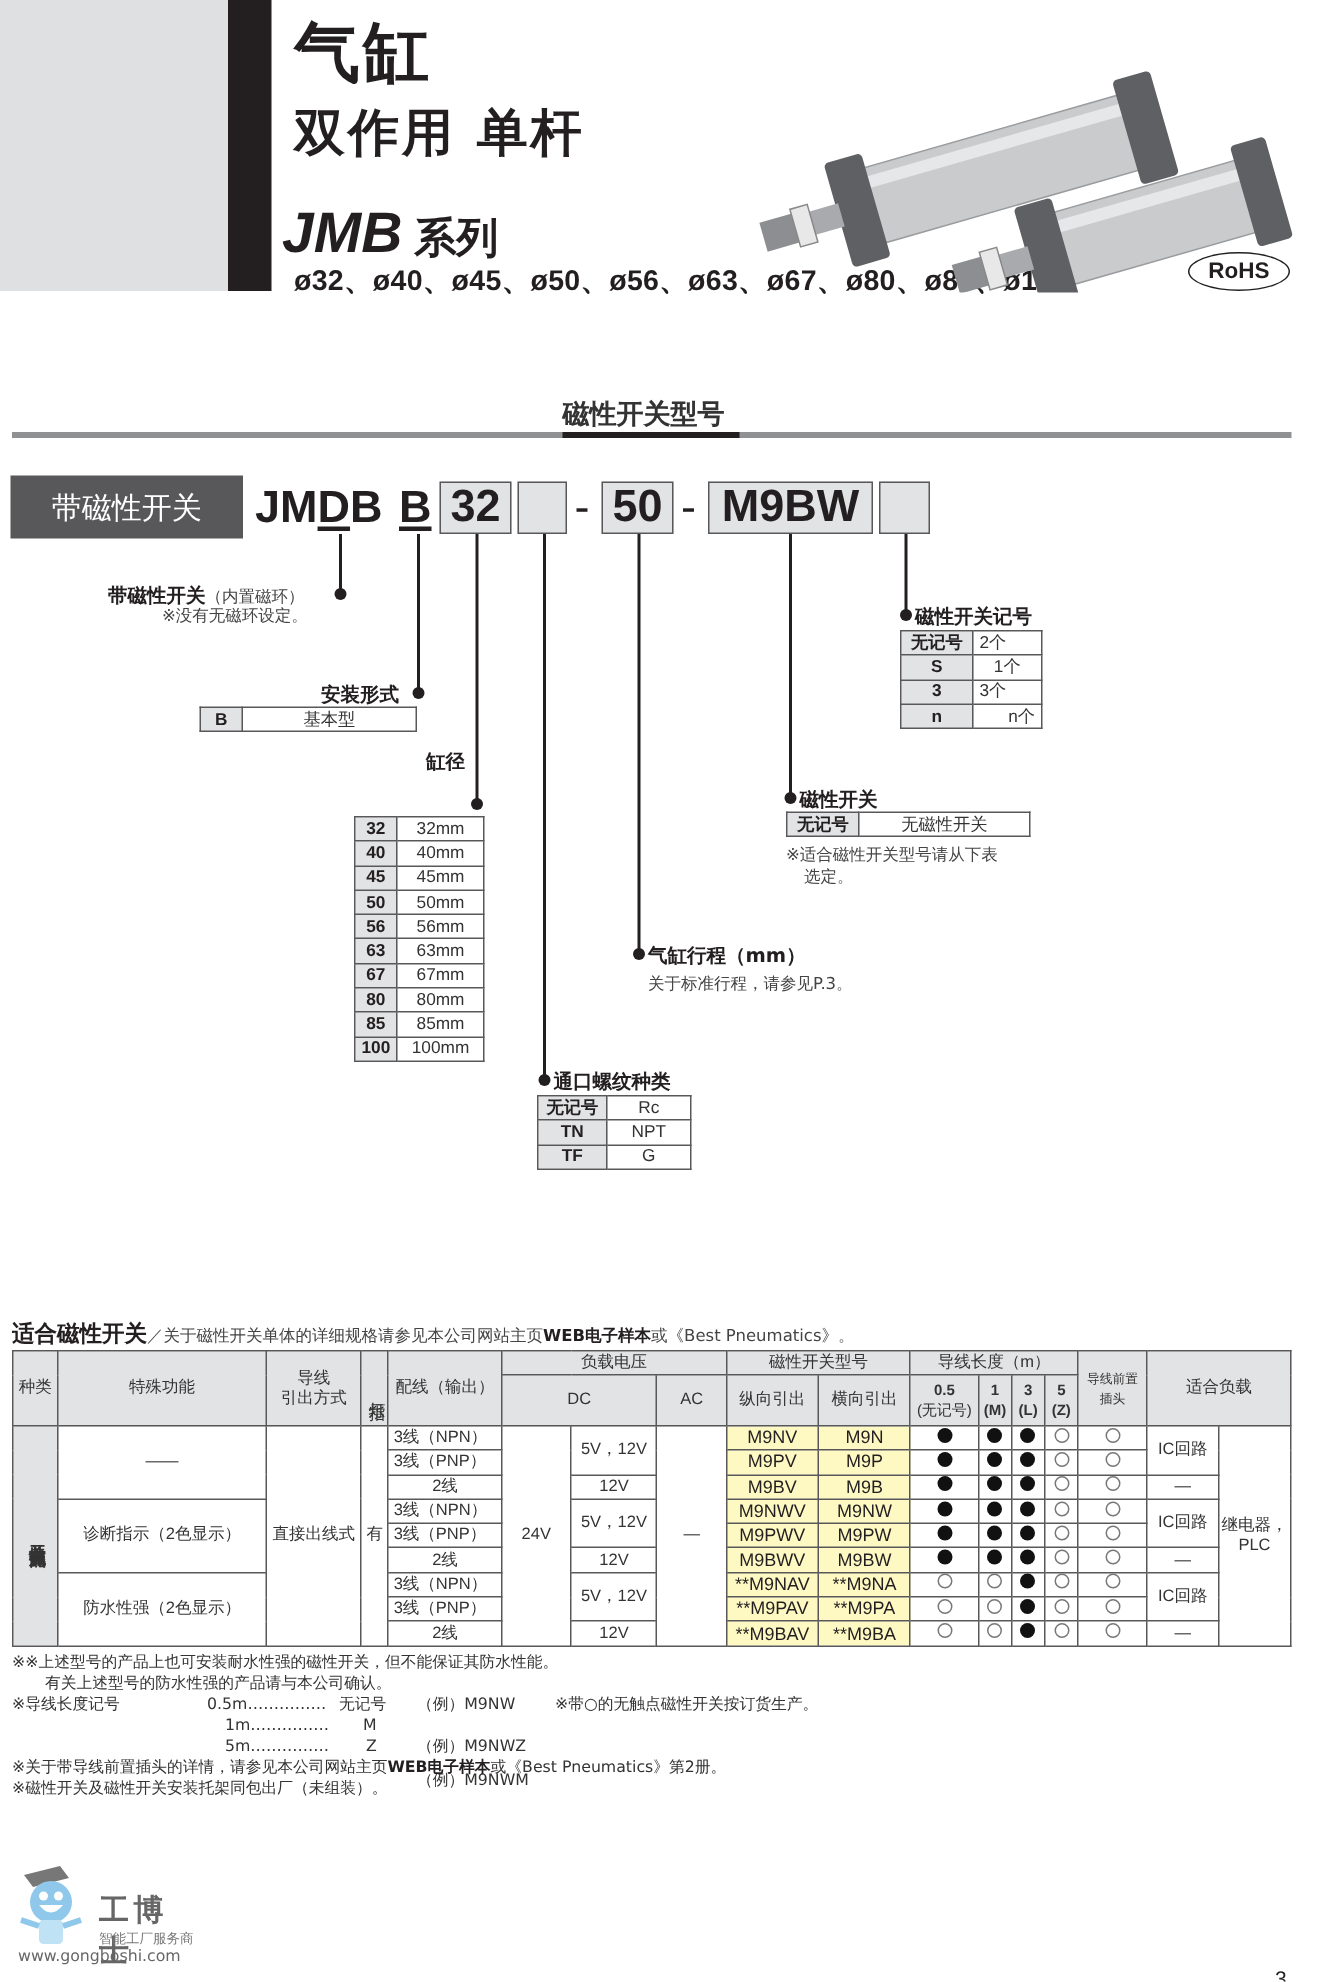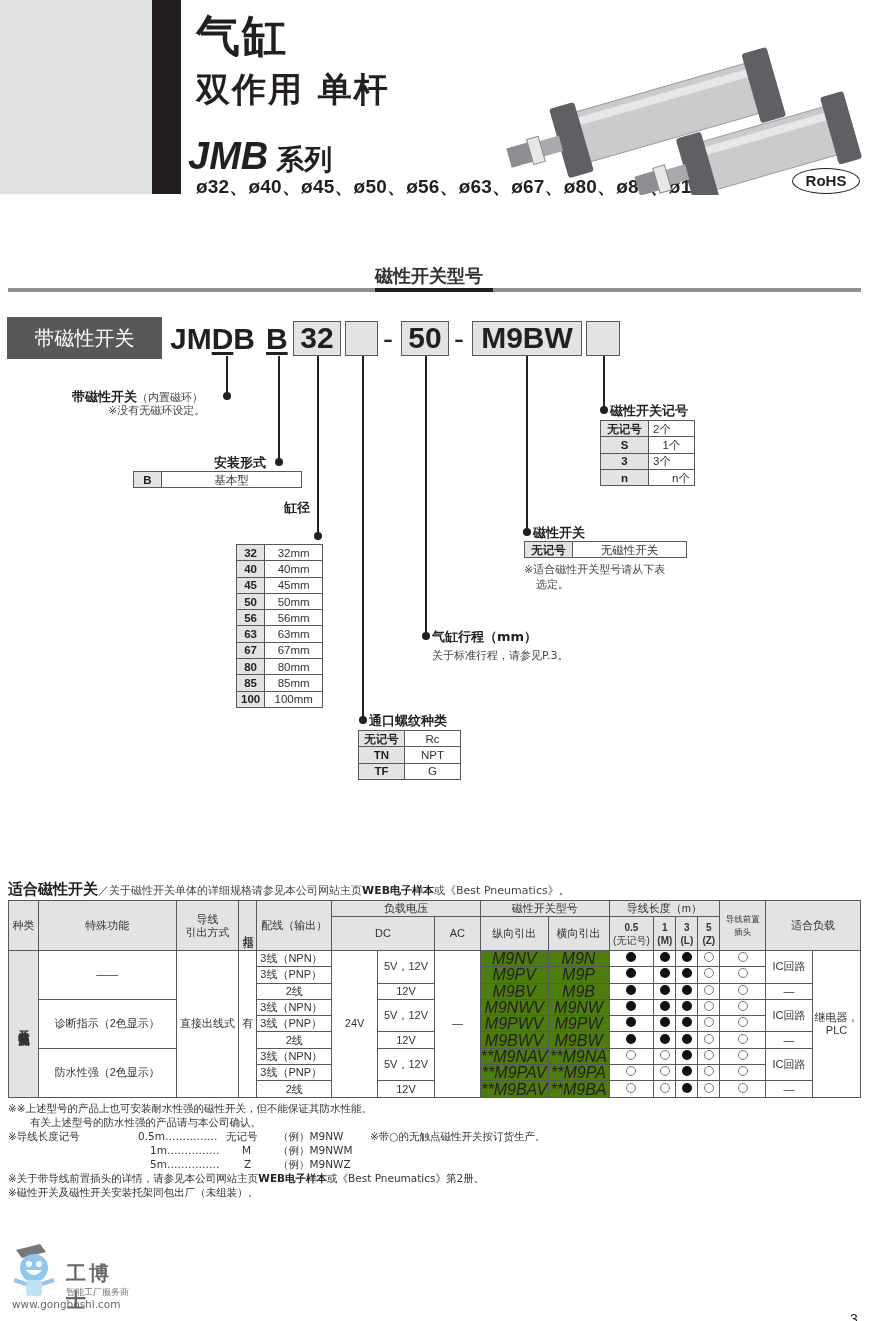--- a/index.html
+++ b/index.html
@@ -44,21 +44,21 @@
   
   .sw-title { left: 8px; top: 879px; white-space: nowrap; }
   .sw-title .big { font-size: 15px; font-weight: bold; }
   .sw-title .small { font-size: 11px; color: #444; }
   .sw-title .bold-s { font-size: 11px; font-weight: bold; }
   table.sw { position: absolute; left: 8px; top: 900px; width: 853px; border-collapse: collapse; font-size: 11px; font-family: "Liberation Sans", "DejaVu Sans", sans-serif; }
   table.sw td, table.sw th { border: 1px solid #58585a; text-align: center; font-weight: normal; padding: 0; line-height: 13px; }
   table.sw thead th { background: #e2e3e4; color: #333; }
   table.sw tbody td { height: 16.3px; color: #333; }
   table.sw td.grey { background: #e2e3e4; }
-  table.sw td.model { background: #4d7c0f; font-size: 16px; color: #231f20; font-style: italic; }
+  table.sw td.model { background: #fef9c3; font-size: 12px; color: #231f20; }
   .vert { writing-mode: vertical-rl; text-orientation: upright; font-weight: bold; font-size: 11px; letter-spacing: -1px; }
   .fdot { display: inline-block; width: 10px; height: 10px; border-radius: 50%; background: #111; }
   .odot { display: inline-block; width: 10px; height: 10px; border-radius: 50%; border: 1px solid #777; background: #fff; }
 
   .notes { left: 8px; top: 1101px; font-size: 10.5px; color: #333; line-height: 14px; }
   .notes .row { white-space: nowrap; position: relative; height: 14px; }
   .notes b { color: #231f20; }
 
   .logo { left: 8px; top: 1240px; width: 125px; height: 70px; }
   .page-no { left: 850px; top: 1311px; font-size: 14px; font-family: "Liberation Sans", sans-serif; }
@@ -135,21 +135,21 @@
 <div class="abs" style="left:72px; top:386px; white-space:nowrap;">
   <span class="lbl-bold">带磁性开关</span><span class="lbl-small">（内置磁环）</span>
 </div>
 <div class="abs lbl-small" style="left:108px; top:403px;">※没有无磁环设定。</div>
 
 <div class="abs lbl-bold" style="left:214px; top:454px;">安装形式</div>
 <table class="opt" style="left:133px; top:471px;">
   <tbody>
       <tr>
         <td class="k" style="width:28px;">B</td>
-        <td class="v" style="width:140px;">基本型</td>
+        <td class="v" style="width:116px;">基本型</td>
       </tr>
 </tbody>
   </table>
 
 <div class="abs lbl-bold" style="left:284px; top:499px;">缸径</div>
 <table class="opt" style="left:236px; top:544px;">
   <tbody>
       <tr>
         <td class="k" style="width:26px;">32</td>
         <td class="v" style="width:58px;">32mm</td>
@@ -420,21 +420,21 @@
   <div class="row">
     <span style="position:absolute; left:0;">※导线长度记号</span>
     <span style="position:absolute; left:130px;">0.5m……………</span>
     <span style="position:absolute; left:218px;">无记号</span>
     <span style="position:absolute; left:270px;">（例）M9NW</span>
     <span style="position:absolute; left:362px;">※带○的无触点磁性开关按订货生产。</span>
   </div>
   <div class="row">
     <span style="position:absolute; left:142px;">1m……………</span>
     <span style="position:absolute; left:234px;">M</span>
-    <span style="position:absolute; left:270px;">（例）M9NWM</span>
+    <span style="position:absolute; left:270px;margin-top:37px;">（例）M9NWM</span>
   </div>
   <div class="row">
     <span style="position:absolute; left:142px;">5m……………</span>
     <span style="position:absolute; left:236px;">Z</span>
     <span style="position:absolute; left:270px;">（例）M9NWZ</span>
   </div>
   <div class="row">
     <span>※关于带导线前置插头的详情，请参见本公司网站主页</span><b>WEB电子样本</b><span>或《Best Pneumatics》第2册。</span>
   </div>
   <div class="row">※磁性开关及磁性开关安装托架同包出厂（未组装）。</div>

